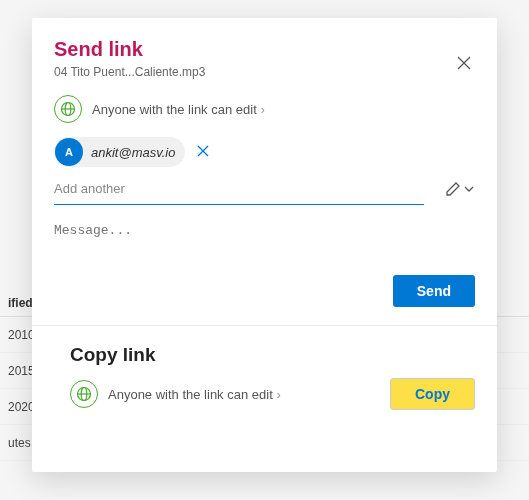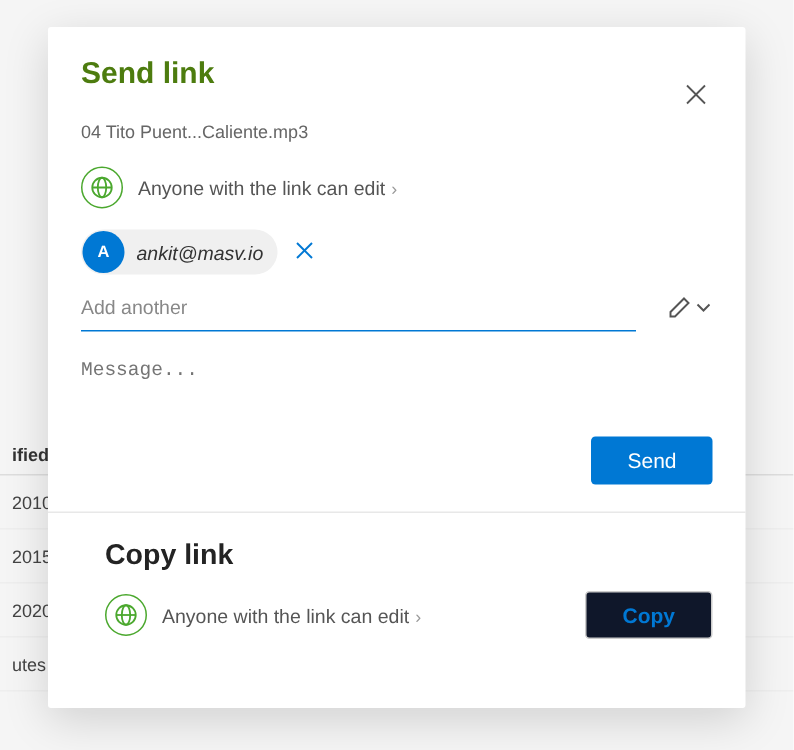--- a/index.html
+++ b/index.html
@@ -57,22 +57,22 @@
     }
     .dialog-header {
       padding: 20px 22px 8px 22px;
       display: flex;
       justify-content: space-between;
       align-items: flex-start;
     }
     .title-block h2 {
       font-size: 20px;
       font-weight: 600;
-      color: #4d7c0f;
-      margin-bottom: 20px;
+      color: #be185d;
+      margin-bottom: 4px;
     }
     .subtitle {
       font-size: 12px;
       color: #666;
     }
     .close-btn {
       background: none;
       border: none;
       cursor: pointer;
       padding: 4px;
@@ -196,21 +196,21 @@
       justify-content: flex-end;
       padding: 0 22px 18px 22px;
     }
     .btn-primary {
       background: #0078d4;
       color: #fff;
       border: none;
       border-radius: 3px;
       padding: 8px 24px;
       font-size: 14px;
-      font-weight: 400;
+      font-weight: 700;
       cursor: pointer;
     }
     
     .divider {
       height: 1px;
       background: #e8e8e8;
       margin: 0;
     }
     
     .copy-section {
@@ -226,21 +226,21 @@
       display: flex;
       align-items: center;
       justify-content: space-between;
     }
     .copy-left {
       display: flex;
       align-items: center;
       gap: 10px;
     }
     .btn-secondary {
-      background: #0f172a;
+      background: #fde047;
       color: #0078d4;
       border: 1px solid #ccc;
       border-radius: 3px;
       padding: 7px 24px;
       font-size: 14px;
       font-weight: 600;
       cursor: pointer;
     }
   </style>
 </head>

